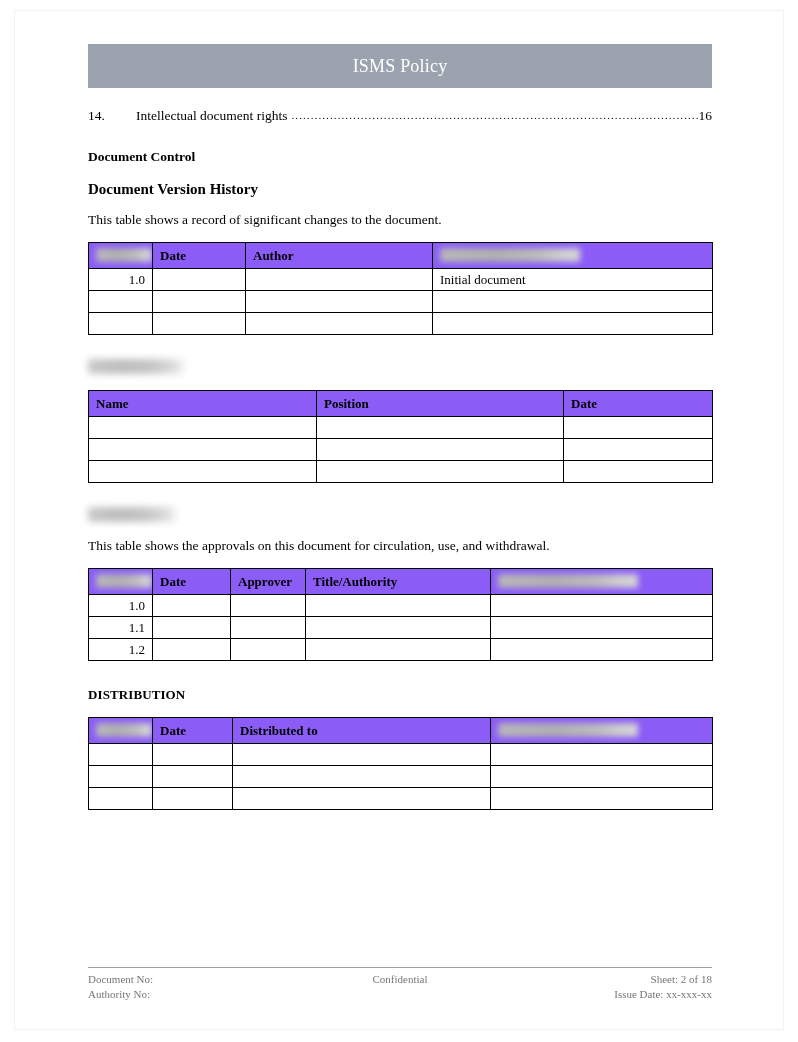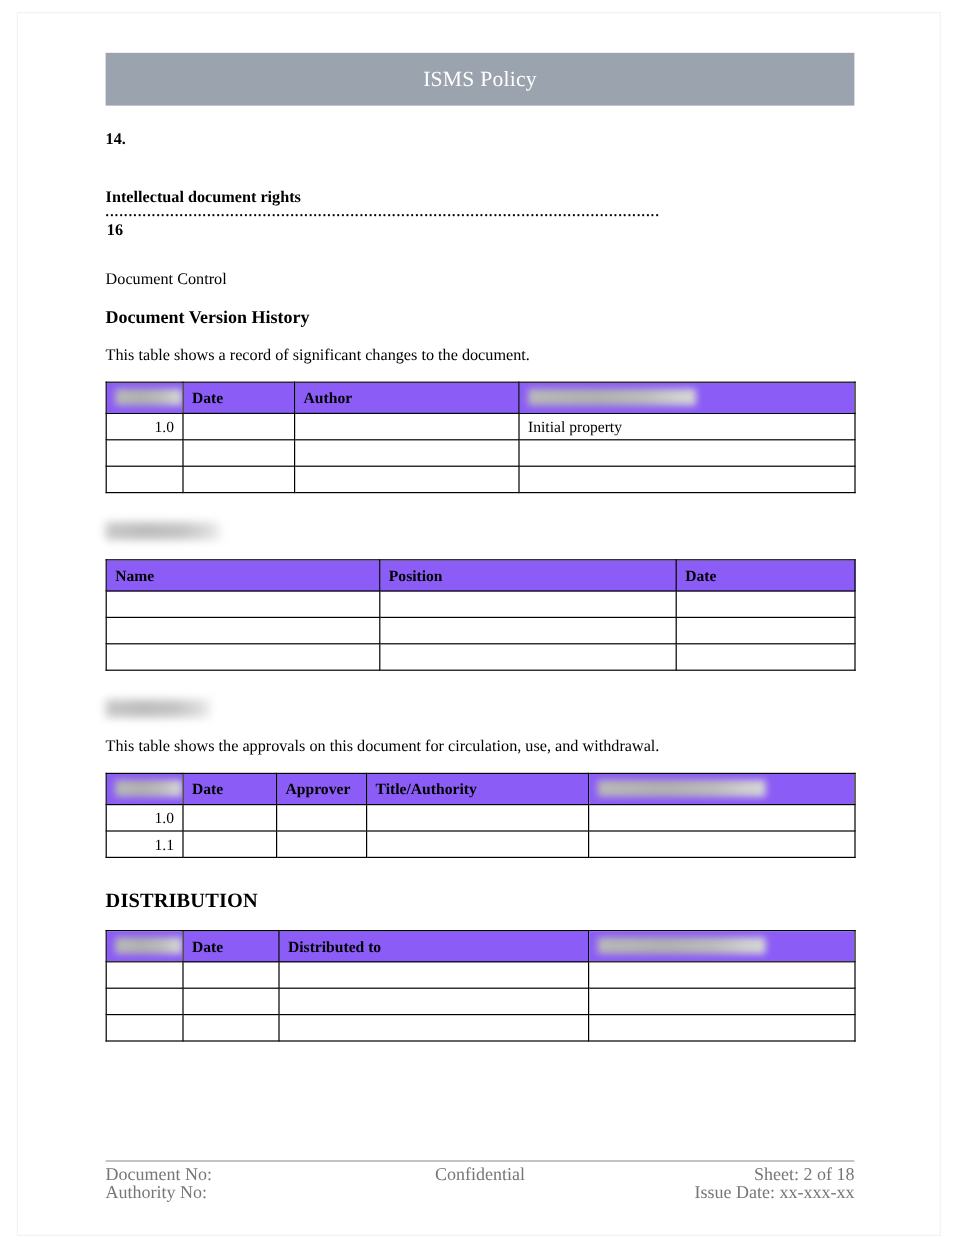--- a/index.html
+++ b/index.html
@@ -50,23 +50,22 @@
     font-size: 18px;
     font-weight: normal;
     letter-spacing: 0.2px;
   }
 
   
   .toc-row {
     margin-top: 20px;
     display: flex;
     align-items: baseline;
-    font-weight: bold;
+    font-weight: normal;
     font-size: 13.5px;
-    flex-direction: column;
   }
   .toc-num {
     width: 48px;
     flex: 0 0 48px;
   }
   .toc-label {
     white-space: nowrap;
     padding-right: 4px;
   }
   .toc-dots {
@@ -80,34 +79,34 @@
     top: -1px;
   }
   .toc-page {
     flex: 0 0 auto;
     padding-left: 1px;
   }
 
   
   h2.sec-head {
     font-size: 13.5px;
-    font-weight: normal;
+    font-weight: bold;
     margin: 25px 0 12px 0;
   }
   h3.sub-head {
     font-size: 15px;
     font-weight: bold;
     margin: 16px 0 0 0;
   }
   p.para {
     font-size: 13.5px;
     margin: 14px 0 0 0;
   }
   .dist-head {
-    font-size: 17px;
+    font-size: 13px;
     font-weight: bold;
     margin: 26px 0 14px 0;
     letter-spacing: 0.1px;
   }
 
   
   .redacted-head {
     margin: 24px 0 0 0;
     height: 17px;
     position: relative;
@@ -194,21 +193,21 @@
     width: 624px;
   }
   .footer-rule {
     border-top: 1px solid #9e9e9e;
     width: 100%;
   }
   .footer-grid {
     display: flex;
     justify-content: space-between;
     margin-top: 4px;
-    font-size: 15px;
+    font-size: 11px;
     color: #767676;
     line-height: 15px;
   }
   .footer-col.left  { text-align: left;  width: 33%; }
   .footer-col.mid   { text-align: center; width: 34%; }
   .footer-col.right { text-align: right; width: 33%; }
 </style>
 </head>
 <body>
 
@@ -253,21 +252,21 @@
             <span class="cellblur"></span>
             <span class="sr">[redacted]</span>
           </th>
         </tr>
       </thead>
       <tbody>
         <tr>
           <td class="ver">1.0</td>
           <td></td>
           <td></td>
-          <td>Initial property</td>
+          <td>Initial document</td>
         </tr>
         <tr>
           <td class="ver"></td>
           <td></td>
           <td></td>
           <td></td>
         </tr>
         <tr>
           <td class="ver"></td>
           <td></td>
@@ -347,20 +346,27 @@
       <tbody>
         <tr>
           <td class="ver">1.0</td>
           <td></td>
           <td></td>
           <td></td>
           <td></td>
         </tr>
         <tr>
           <td class="ver">1.1</td>
+          <td></td>
+          <td></td>
+          <td></td>
+          <td></td>
+        </tr>
+        <tr>
+          <td class="ver">1.2</td>
           <td></td>
           <td></td>
           <td></td>
           <td></td>
         </tr>
       </tbody>
     </table>
 
     <div class="dist-head">DISTRIBUTION</div>
 

